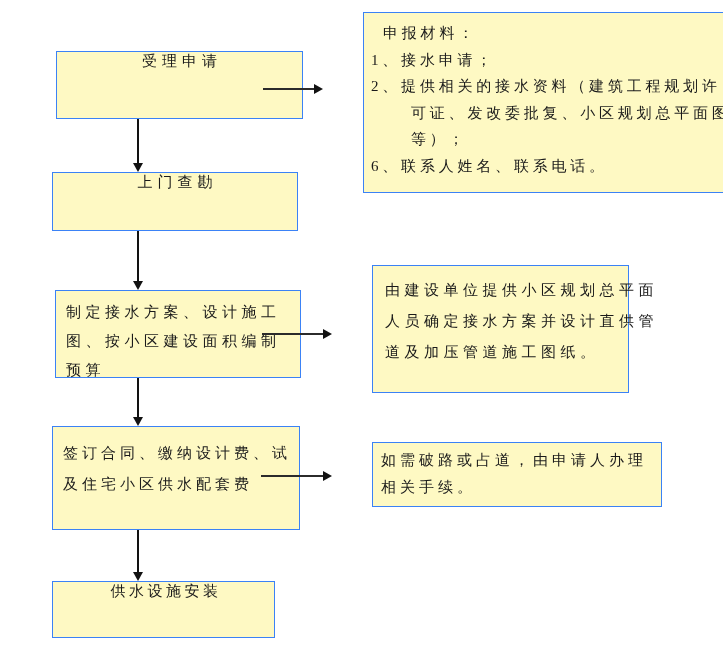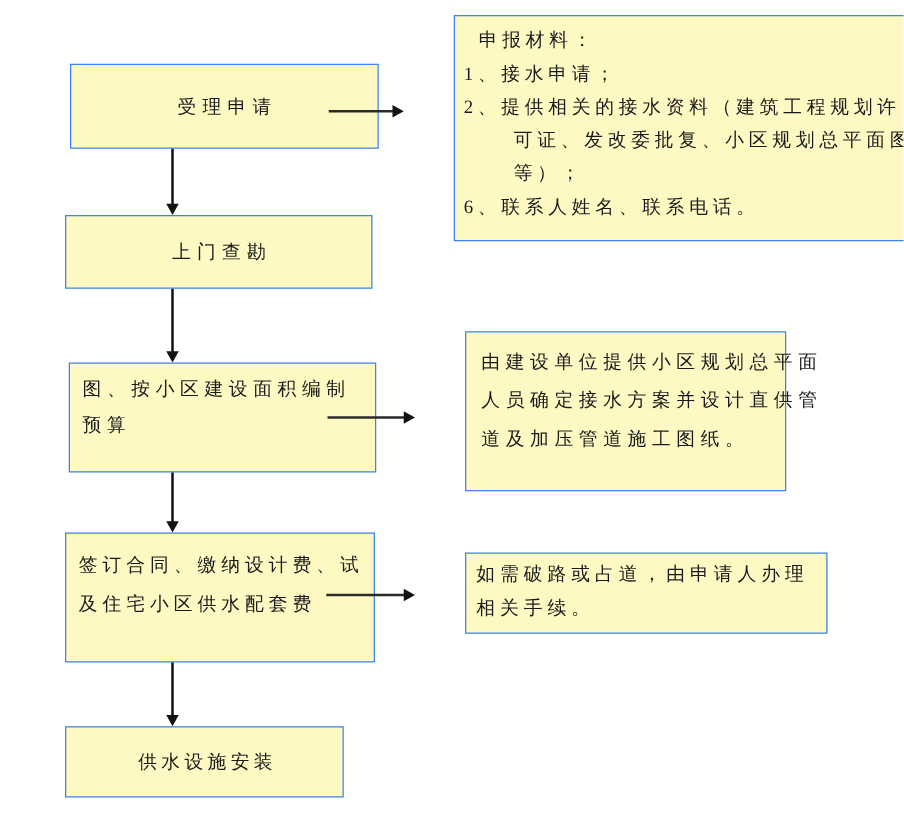--- a/index.html
+++ b/index.html
@@ -19,21 +19,20 @@
   }
   .box {
     position: absolute;
     box-sizing: border-box;
     border: 1px solid #3b82f6;
     background: #fef9c3;
     margin-left: 40px;
   }
   .box-center {
     display: flex;
-    align-items: center;
     justify-content: center;
     letter-spacing: 5px;
     text-indent: 5px;
     font-family: Liberation Mono, monospace;
   }
   .line { white-space: nowrap; }
 
   
   .b1 { left: 16px;  top: 51px;  width: 247px; height: 68px; }
   .b2 { left: 12px;  top: 172px; width: 246px; height: 59px; }
@@ -94,20 +93,21 @@
 
   <div class="box b1 box-center">
     <span class="line">受理申请</span>
   </div>
 
   <div class="box b2 box-center">
     <span class="line">上门查勘</span>
   </div>
 
   <div class="box b3">
+    <div class="line">制定接水方案、设计施工</div>
     <div class="line">图、按小区建设面积编制</div>
     <div class="line">预算</div>
   </div>
 
   <div class="box b4">
     <div class="line">签订合同、缴纳设计费、试</div>
     <div class="line">及住宅小区供水配套费</div>
   </div>
 
   <div class="box b5 box-center">

